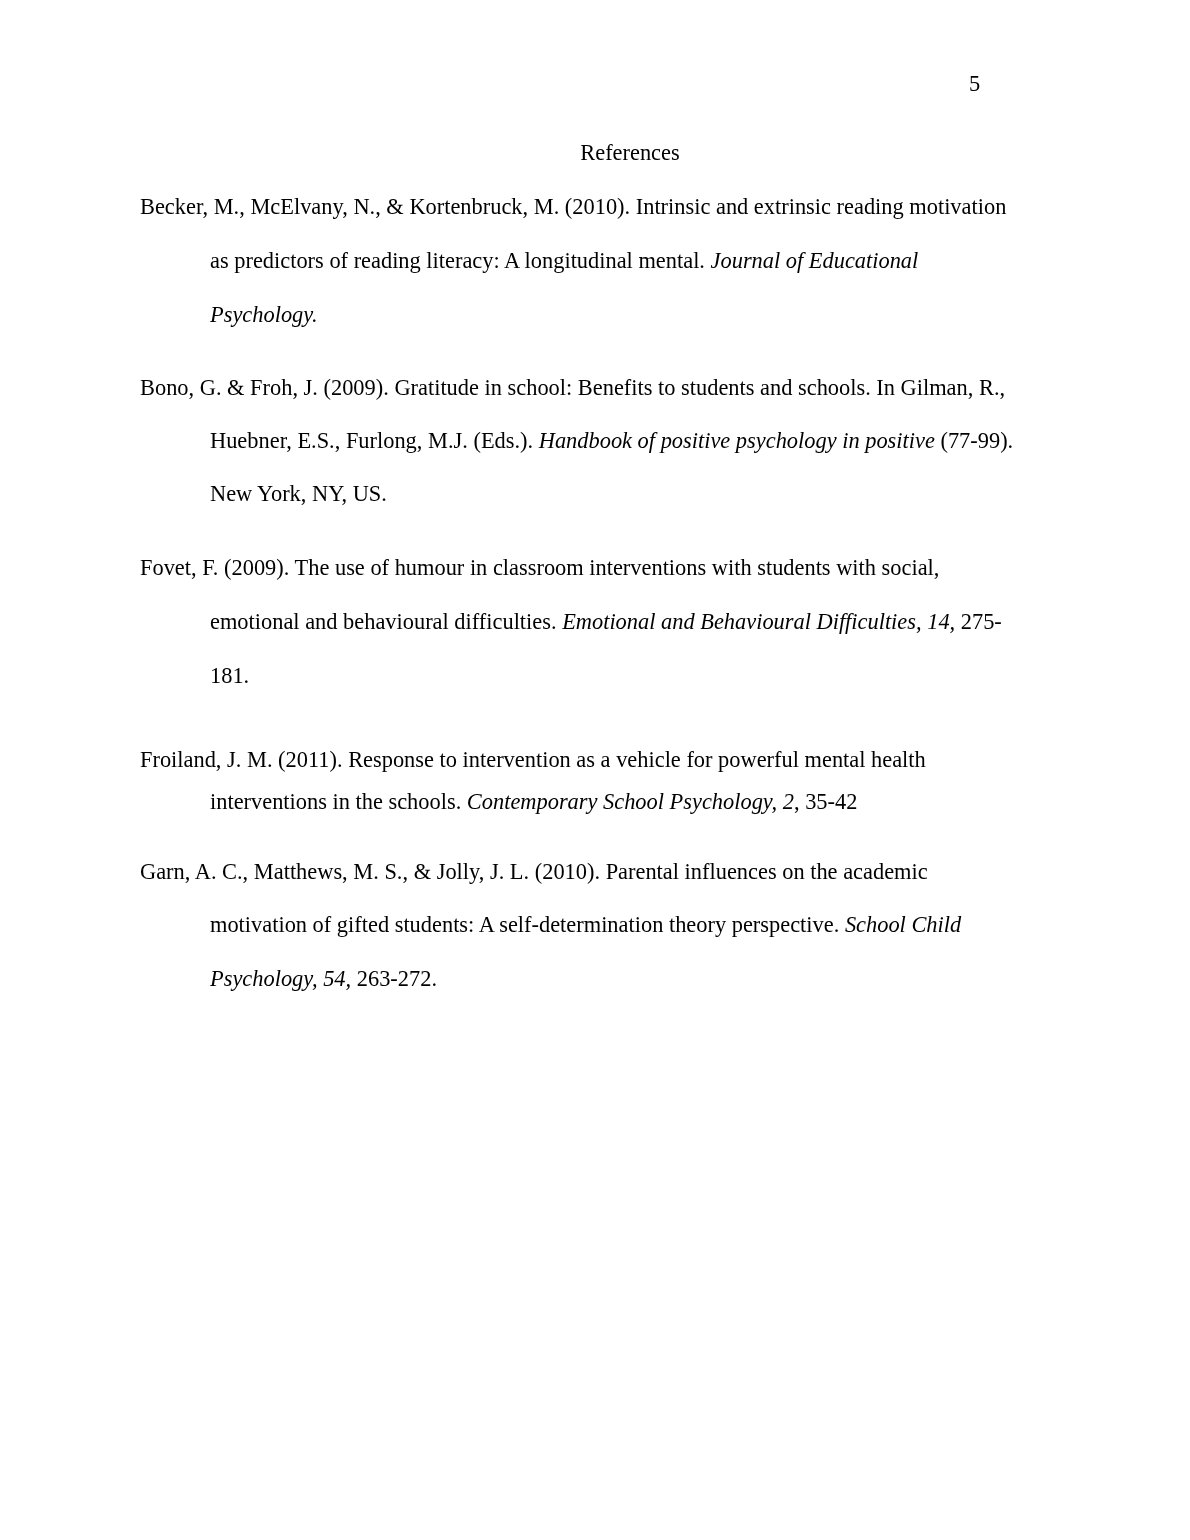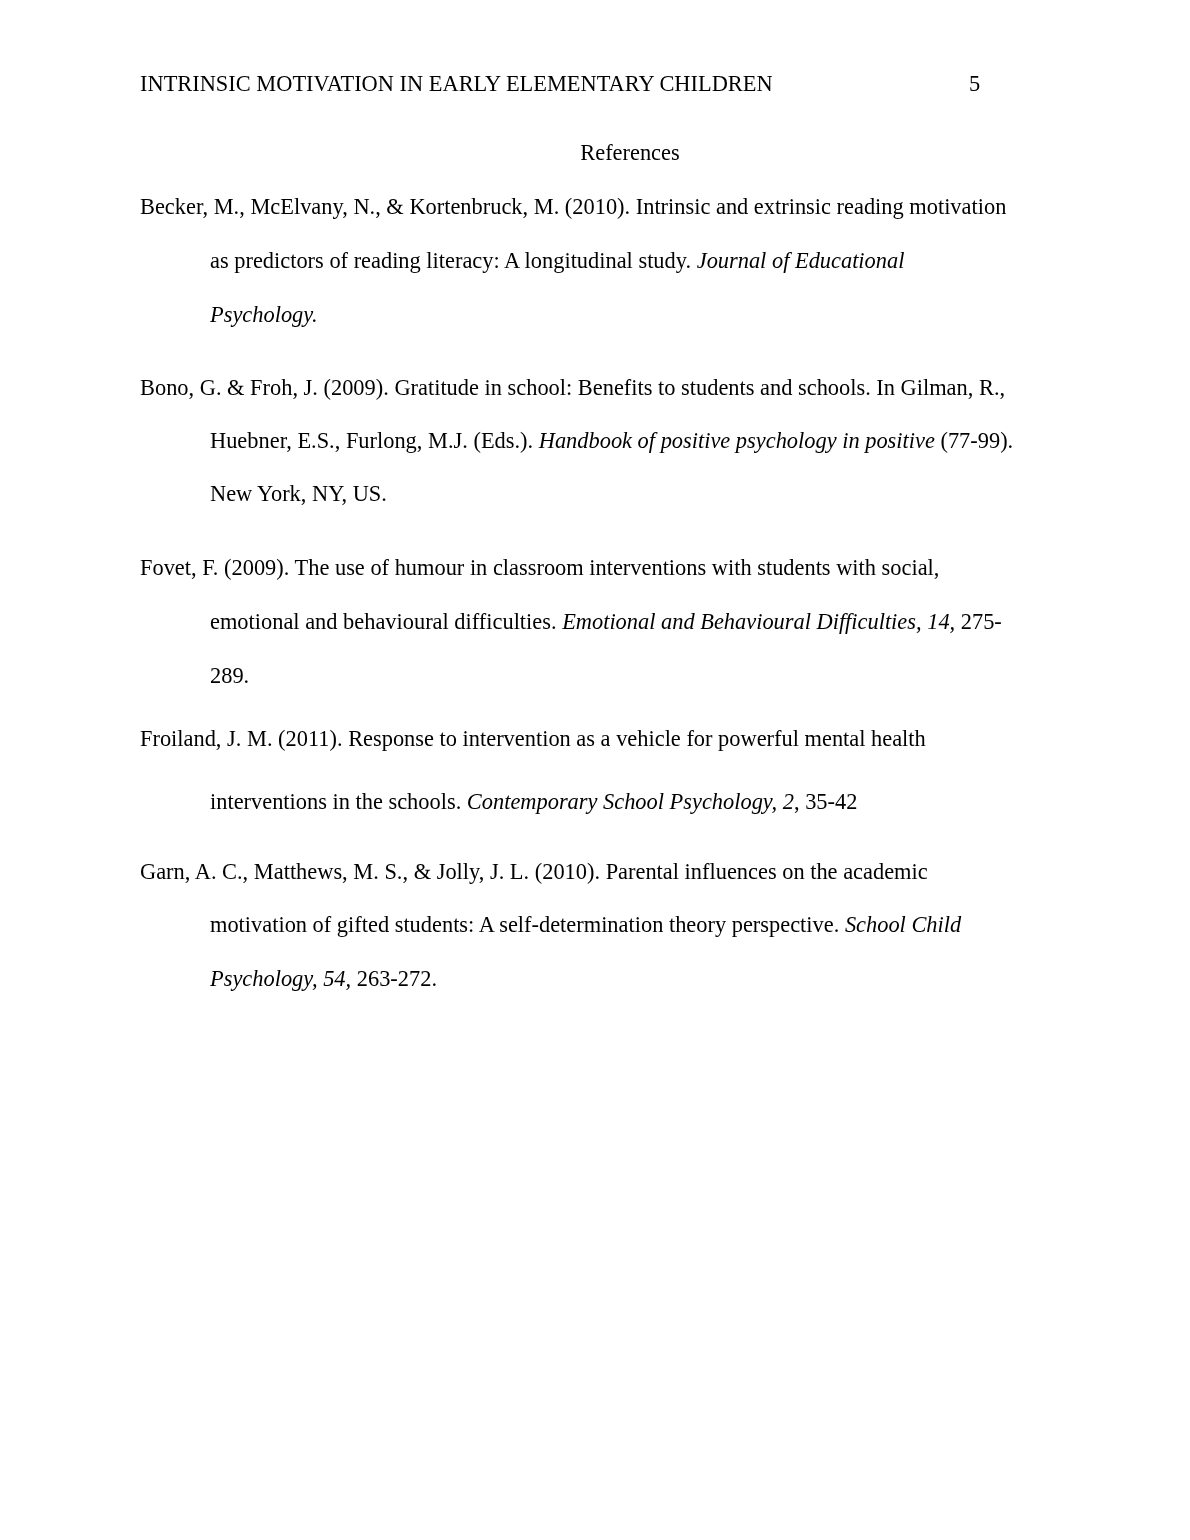--- a/index.html
+++ b/index.html
@@ -33,31 +33,30 @@
     .refs-heading { left: 0; width: 1260px; text-align: center; top: 139px; }
     .first  { left: 140px; }
     .cont   { left: 210px; }
     i, em { }
   </style>
 </head>
 <body>
 
 <div class="page">
 
-  <div class="line header-title">INTRINSIC MOTIVATION IN EARLY ELEMENTARY CHILDREN</div>
   <div class="line page-number">5</div>
 
   <div class="line refs-heading">References</div>
 
   <div>
     <div class="line first" style="top:193px">
       <span>Becker, M., McElvany, N., &amp; Kortenbruck, M. (2010). Intrinsic and extrinsic reading motivation</span>
     </div>
     <div class="line cont" style="top:247px">
-      <span>as predictors of reading literacy: A longitudinal study. </span><i>Journal of Educational</i>
+      <span>as predictors of reading literacy: A longitudinal mental. </span><i>Journal of Educational</i>
     </div>
     <div class="line cont" style="top:301px">
       <i>Psychology.</i>
     </div>
   </div>
 
   <div>
     <div class="line first" style="top:374px">
       <span>Bono, G. &amp; Froh, J. (2009). Gratitude in school: Benefits to students and schools. In Gilman, R.,</span>
     </div>
@@ -70,26 +69,26 @@
   </div>
 
   <div>
     <div class="line first" style="top:554px">
       <span>Fovet, F. (2009). The use of humour in classroom interventions with students with social,</span>
     </div>
     <div class="line cont" style="top:608px">
       <span>emotional and behavioural difficulties. </span><i>Emotional and Behavioural Difficulties, 14,</i><span> 275-</span>
     </div>
     <div class="line cont" style="top:662px">
-      <span>289.</span>
+      <span>181.</span>
     </div>
   </div>
 
   <div>
-    <div class="line first" style="top:725px">
+    <div class="line first" style="top:746px">
       <span>Froiland, J. M. (2011). Response to intervention as a vehicle for powerful mental health</span>
     </div>
     <div class="line cont" style="top:788px">
       <span>interventions in the schools. </span><i>Contemporary School Psychology, 2</i><span>, 35-42</span>
     </div>
   </div>
 
   <div>
     <div class="line first" style="top:858px">
       <span>Garn, A. C., Matthews, M. S., &amp; Jolly, J. L. (2010). Parental influences on the academic</span>

